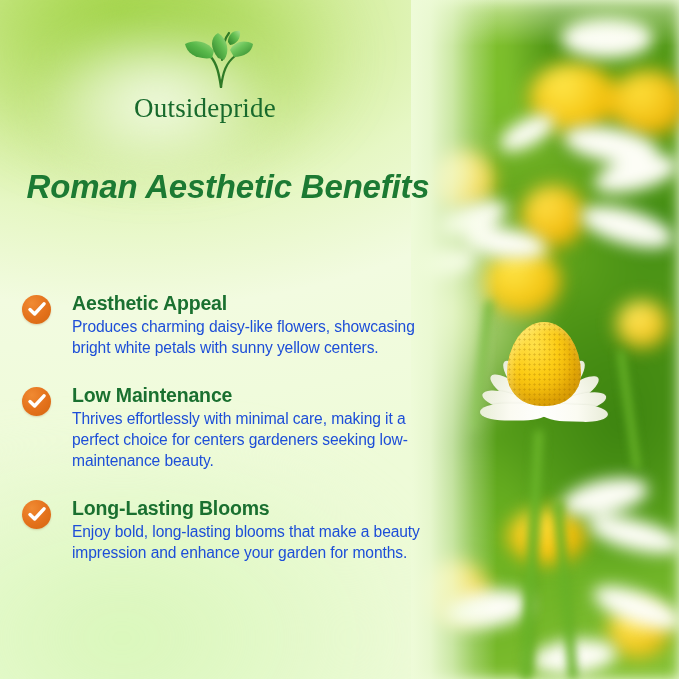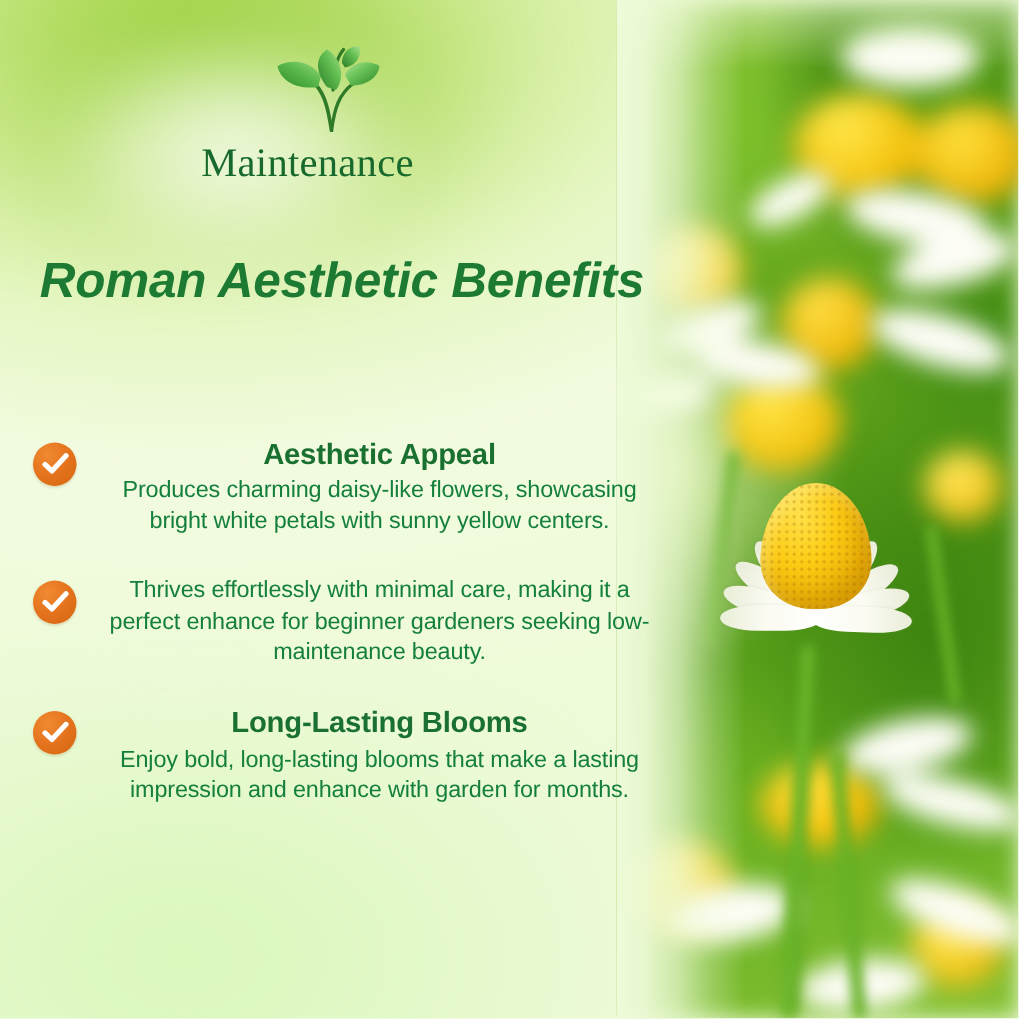--- a/index.html
+++ b/index.html
@@ -121,36 +121,36 @@
     text-align:center;
     font-size:33px;line-height:1.14;
     font-weight:700;font-style:italic;
     color:#1c7a33;
     letter-spacing:-.2px;
     padding-left:22px;
     box-sizing:border-box;
   }
 
   .benefits{position:absolute;left:22px;top:292px;width:412px;}
-  .benefit{position:relative;padding-left:50px;margin-bottom:25px;text-align:center;}
+  .benefit{position:relative;padding-left:50px;margin-bottom:25px;}
   .benefit:last-child{margin-bottom:16px;}
 
   .check{
     position:absolute;left:0;top:3px;width:29px;height:29px;border-radius:50%;
     background:radial-gradient(circle at 34% 28%,#f08a32 0%,#e4721c 52%,#d4650f 100%);
     box-shadow:0 1px 2px rgba(120,60,0,.2);
   }
   .check svg{position:absolute;left:6px;top:7px;}
 
   .b-head{
     font-size:19.5px;font-weight:700;color:#1a7030;
     line-height:1.15;margin:0 0 3px 0;letter-spacing:-.15px;
   }
   .b-body{
-    font-size:15.6px;color:#15803d;line-height:1.33;margin:0;
+    font-size:15.6px;color:#1d4ed8;line-height:1.33;margin:0;
     letter-spacing:-.1px;
   }
 </style>
 </head>
 <body>
 
 <div id="card">
 
   <div class="bg-base"></div>
   <div class="bg-blob1"></div>
@@ -238,21 +238,21 @@
           </defs>
           <path d="M43 57 C41 44 39 34 33 27" stroke="#2f7a27" stroke-width="2.4" fill="none" stroke-linecap="round"></path>
           <path d="M43 57 C45 42 48 33 57 26" stroke="#2f7a27" stroke-width="2.2" fill="none" stroke-linecap="round"></path>
           <path d="M44 30 C44 18 46 9 51 3" stroke="#2f7a27" stroke-width="2.2" fill="none" stroke-linecap="round"></path>
           <path d="M34 28 C20 30 9 24 7 14 C18 8 31 12 36 21 Z" fill="url(#lf1)"></path>
           <path d="M36 22 C28 12 28 2 36 -3 C46 3 48 16 42 24 Z" transform="translate(4,6)" fill="url(#lf2)"></path>
           <path d="M56 27 C66 27 74 22 75 14 C66 9 56 12 52 20 Z" fill="url(#lf3)"></path>
           <path d="M48 8 C48 1 53 -4 60 -3 C61 4 57 10 50 11 Z" transform="translate(2,4)" fill="url(#lf2)"></path>
         </svg>
       </div>
-      <div class="logo-word">Maintenance</div>
+      <div class="logo-word">Outsidepride</div>
     </div>
 
     <div class="title">Roman Aesthetic Benefits</div>
 
     <div class="benefits">
 
       <div class="benefit">
         <div class="check">
           <svg width="18" height="15" viewBox="0 0 18 15" aria-hidden="true">
             <path d="M2 7.6 L6.6 12 L16 1.8" fill="none" stroke="#ffffff" stroke-width="3.4" stroke-linecap="round" stroke-linejoin="round"></path>
@@ -261,28 +261,29 @@
         <p class="b-head">Aesthetic Appeal</p>
         <p class="b-body">Produces charming daisy-like flowers, showcasing bright white petals with sunny yellow centers.</p>
       </div>
 
       <div class="benefit">
         <div class="check">
           <svg width="18" height="15" viewBox="0 0 18 15" aria-hidden="true">
             <path d="M2 7.6 L6.6 12 L16 1.8" fill="none" stroke="#ffffff" stroke-width="3.4" stroke-linecap="round" stroke-linejoin="round"></path>
           </svg>
         </div>
-        <p class="b-body">Thrives effortlessly with minimal care, making it a perfect enhance for beginner gardeners seeking low-maintenance beauty.</p>
+        <p class="b-head">Low Maintenance</p>
+        <p class="b-body">Thrives effortlessly with minimal care, making it a perfect choice for centers gardeners seeking low-maintenance beauty.</p>
       </div>
 
       <div class="benefit">
         <div class="check">
           <svg width="18" height="15" viewBox="0 0 18 15" aria-hidden="true">
             <path d="M2 7.6 L6.6 12 L16 1.8" fill="none" stroke="#ffffff" stroke-width="3.4" stroke-linecap="round" stroke-linejoin="round"></path>
           </svg>
         </div>
         <p class="b-head">Long-Lasting Blooms</p>
-        <p class="b-body">Enjoy bold, long-lasting blooms that make a lasting impression and enhance with garden for months.</p>
+        <p class="b-body">Enjoy bold, long-lasting blooms that make a beauty impression and enhance your garden for months.</p>
       </div>
 
     </div>
   </div>
 </div>
 
 </body></html>

